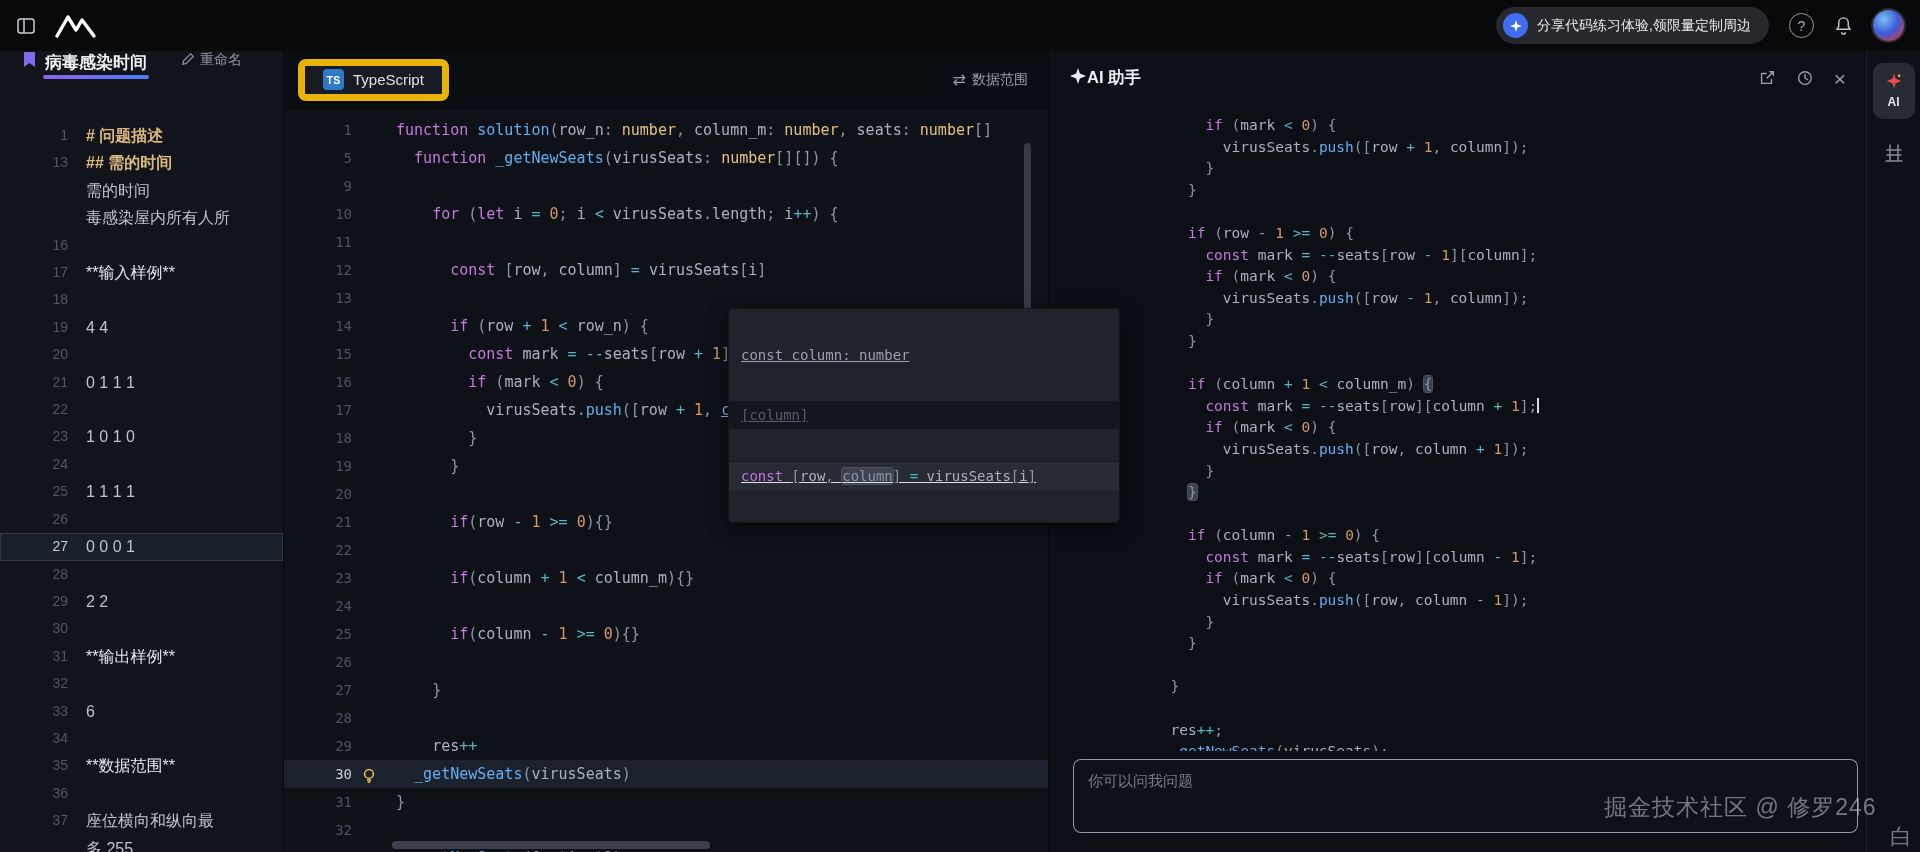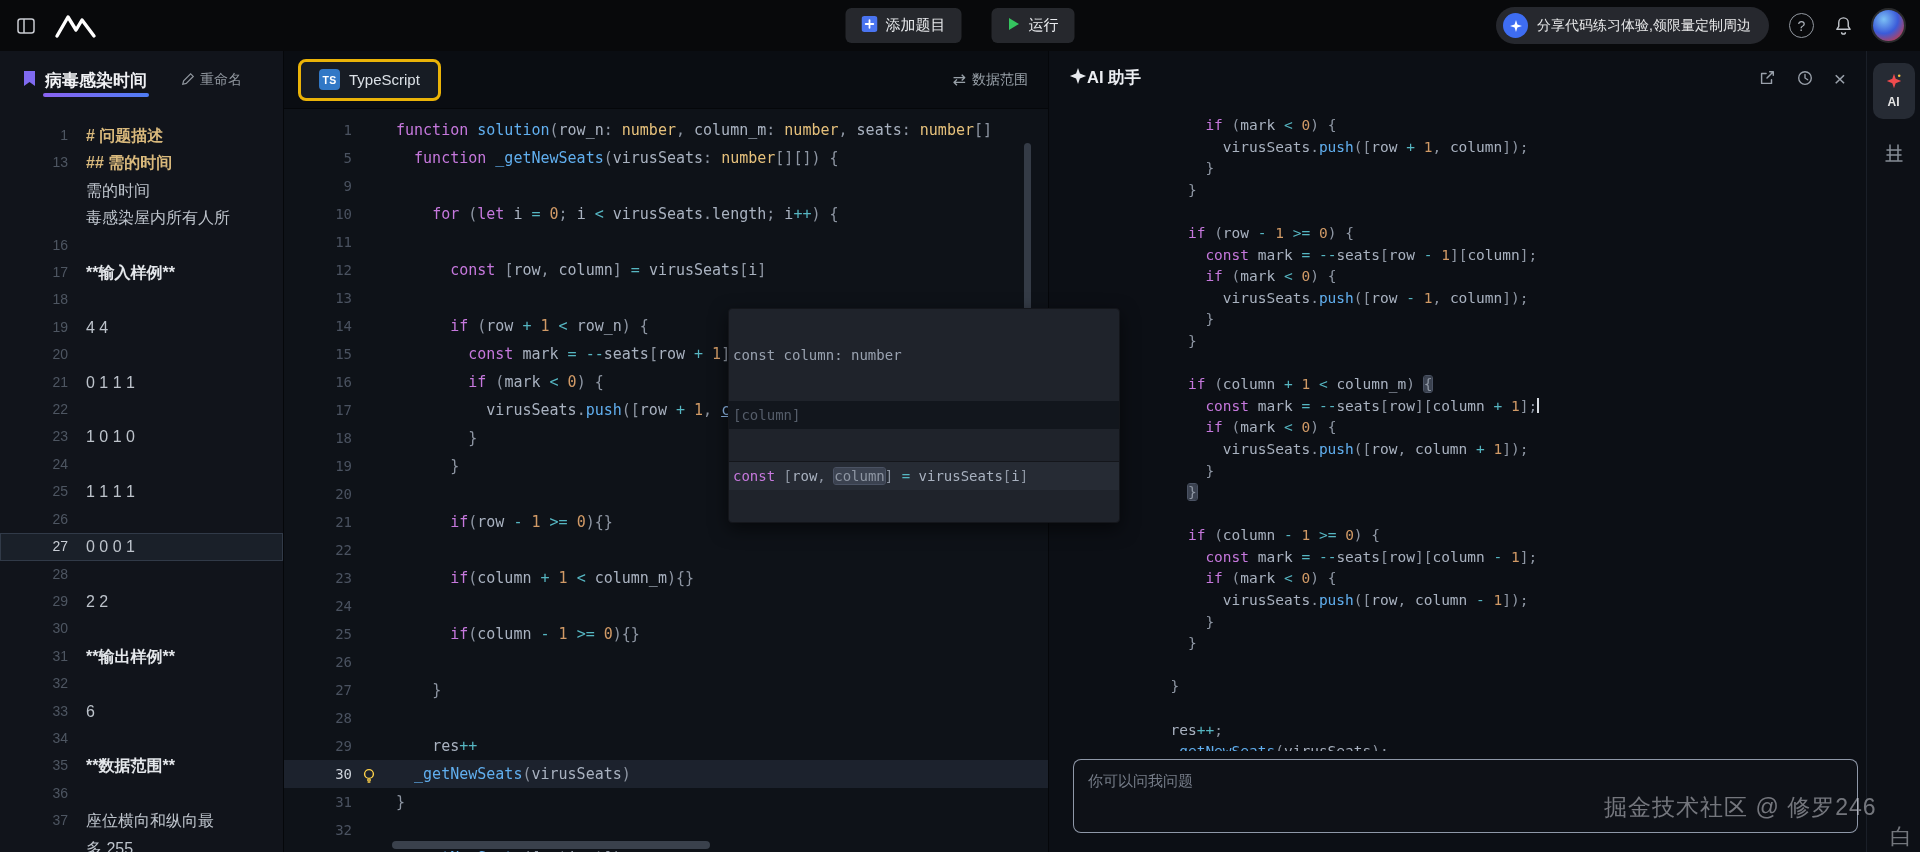--- a/index.html
+++ b/index.html
@@ -20,40 +20,40 @@
   .help{width:25px;height:25px;border-radius:50%;border:1.5px solid #9298a0;color:#aab0b8;
     display:flex;align-items:center;justify-content:center;font-size:14px;cursor:pointer;}
   .avatar{width:31px;height:31px;border-radius:50%;cursor:pointer;
     background:radial-gradient(circle at 35% 30%,#7cc0f5,#3b5bd9 48%,#c23d4e 85%);outline:2px solid rgba(255,255,255,.14);}
 
   
   .main{display:flex;height:801px;}
 
   
   .md-panel{width:284px;background:#11141b;border-right:1px solid #05070a;display:flex;flex-direction:column;flex:none;}
-  .md-head{height:58px;display:flex;align-items:center;padding-left:22px;gap:8px;flex:none;}
+  .md-head{height:58px;display:flex;align-items:flex-start;padding-left:22px;gap:8px;flex:none;}
   .md-title{font-size:17px;font-weight:700;color:#f0f1f4;position:relative;white-space:nowrap;}
   .md-title::after{content:'';position:absolute;left:-2px;right:-2px;bottom:-5px;height:4px;border-radius:2px;
     background:linear-gradient(90deg,#8a63f2,#4e7df5);}
   .rename{margin-left:26px;display:flex;align-items:center;gap:5px;color:#8f959d;font-size:14px;cursor:pointer;white-space:nowrap;}
   .md-body{flex:1;padding-top:13px;font-size:16px;line-height:27.4px;overflow:hidden;}
   .md-row{display:flex;white-space:pre;}
   .md-row .ln{width:68px;flex:none;text-align:right;color:#4e5662;font-size:14px;}
   .md-row .mt{padding-left:18px;}
   .k-h{color:#d9b97c;font-weight:700;}
-  .k-b{color:#e4e7eb;font-weight:700;}
+  .k-b{color:#e4e7eb;font-weight:400;}
   .k-p{color:#bdc3cb;}
   .md-row.cur{background:#1a2029;box-shadow:inset 0 0 0 1px #313a48;}
   .md-row.cur .ln{color:#c9ced6;}
 
   
   .editor{width:764px;background:#0e1218;position:relative;display:flex;flex-direction:column;flex:none;}
   .ed-tabs{height:58px;background:#0a0d12;display:flex;align-items:center;border-bottom:1px solid #05070a;flex:none;}
   .tab{height:42px;margin-left:14px;display:flex;align-items:center;gap:9px;padding:0 18px;
-    background:#171c24;border:3px solid #eab308;border-radius:8px;font-size:15px;color:#dbe0e6;cursor:pointer;}
+    background:#171c24;border:7px solid #eab308;border-radius:8px;font-size:15px;color:#dbe0e6;cursor:pointer;}
   .ts-badge{width:21px;height:21px;background:#3178c6;border-radius:4px;color:#fff;font-size:10.5px;font-weight:700;
     display:flex;align-items:center;justify-content:center;letter-spacing:.3px;}
   .switch{margin-left:auto;margin-right:20px;color:#98a0a8;font-size:14px;display:flex;align-items:center;gap:6px;cursor:pointer;}
   .switch .gl{font-size:16px;}
   .ed-body{flex:1;overflow:hidden;padding-top:7px;font-family:"DejaVu Sans Mono","Liberation Mono",monospace;
     font-size:15px;line-height:28px;}
   .c-row{display:flex;white-space:pre;position:relative;}
   .c-row .cln{width:68px;flex:none;text-align:right;color:#4a5260;font-size:14px;}
   .c-row .cc{padding-left:44px;color:#abb2bf;}
   .c-row.cur{background:#1c222d;}
@@ -61,21 +61,21 @@
   .bulb{position:absolute;left:78px;top:5px;}
 
   .t-kw{color:#c678dd;} .t-fn{color:#61afef;} .t-num{color:#d19a66;} .t-ty{color:#e5c07b;}
   .t-op{color:#56b6c2;} .t-id{color:#a9b2c0;} .t-pn{color:#8e96a3;}
   .hov{color:#8fb8e8;text-decoration:underline;}
   .brk{background:#3b4250;outline:1px solid #4a5263;border-radius:2px;}
 
   .tooltip{position:absolute;left:444px;top:257px;width:392px;z-index:80;background:#1f232b;
     border:1px solid #14161b;border-radius:4px;box-shadow:0 6px 18px rgba(0,0,0,.55);
     font-family:"DejaVu Sans Mono","Liberation Mono",monospace;font-size:14px;white-space:pre;overflow:hidden;}
-  .tip-r{padding:3px 4px;line-height:22px;}
+  .tip-r{padding:3px 12px;line-height:22px;text-decoration:underline;}
   .tip-1{color:#99a2b0;}
   .tip-2{color:#555d6a;background:#12161d;}
   .tip-3{background:#262b34;border-top:1px solid #14161b;}
 
   .vscroll{position:absolute;right:17px;top:92px;width:7px;height:280px;background:#343b46;border-radius:4px;}
   .hscroll{position:absolute;left:108px;bottom:3px;width:318px;height:8px;background:#3a414c;border-radius:4px;z-index:20;}
 
   
   .ai-panel{flex:1;background:#0c0f15;position:relative;border-left:1px solid #05070a;display:flex;flex-direction:column;}
   .ai-head{height:54px;display:flex;align-items:center;padding:0 20px;flex:none;}
@@ -113,39 +113,20 @@
       <svg width="20" height="20" viewBox="0 0 20 20" fill="none" stroke="#c9ccd2" stroke-width="1.5">
           <rect x="2" y="3" width="16" height="14" rx="2.5"></rect>
           <path d="M8 3v14"></path>
         </svg>
     </span>
     <span class="icon-btn">
       <svg width="46" height="26" viewBox="0 0 46 26" fill="none" stroke="#ffffff" stroke-width="3.4" stroke-linecap="round" stroke-linejoin="round">
           <path d="M3 23 L14 4 L22 17 L28 7 L40 23"></path>
         </svg>
     </span>
-  </div>
-  <div class="tb-center">
-    <button class="tb-btn">
-      <span>
-        <svg width="16" height="16" viewBox="0 0 16 16">
-            <rect width="16" height="16" rx="3" fill="#4a74f0"></rect>
-            <path d="M8 4.2v7.6M4.2 8h7.6" stroke="#fff" stroke-width="1.8" stroke-linecap="round"></path>
-          </svg>
-      </span>
-      <span>添加题目</span>
-    </button>
-    <button class="tb-btn">
-      <span>
-        <svg width="13" height="14" viewBox="0 0 12 14">
-            <path d="M1 1l10 6-10 6z" fill="#35c55f"></path>
-          </svg>
-      </span>
-      <span>运行</span>
-    </button>
   </div>
   <div class="tb-right">
     <div class="banner">
       <span class="bic">
         <svg width="12" height="12" viewBox="0 0 12 12">
             <path d="M6 0l1.4 4.6L12 6 7.4 7.4 6 12 4.6 7.4 0 6l4.6-1.4z" fill="#fff"></path>
           </svg>
       </span>
       <span>分享代码练习体验,领限量定制周边</span>
     </div>

